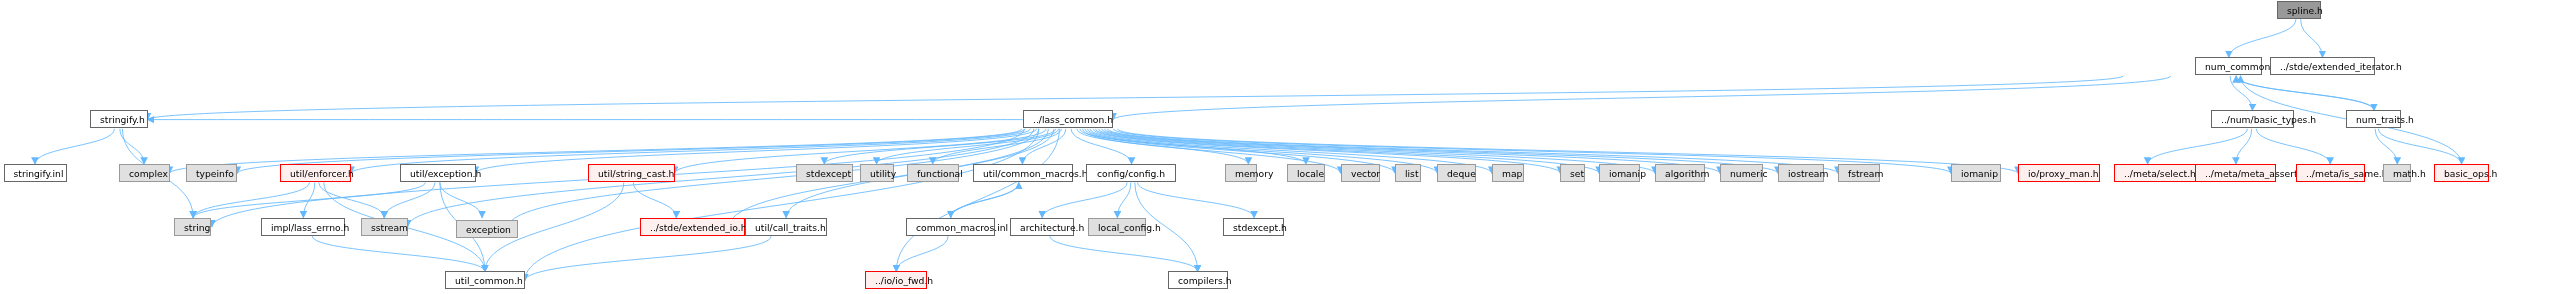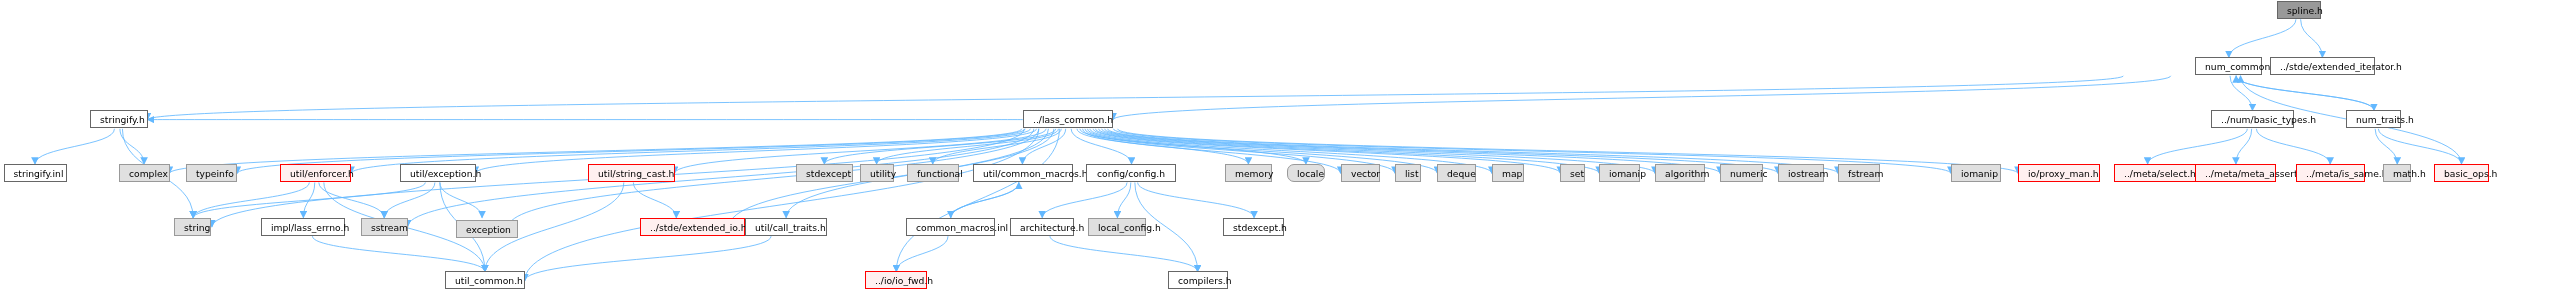--- a/index.html
+++ b/index.html
@@ -101,22 +101,22 @@
     <div class="node sys" style="left: 119px; top: 164px; width: 51px;">complex</div>
     <div class="node sys" style="left: 186px; top: 164px; width: 51px;">typeinfo</div>
     <div class="node missing" style="left: 280px; top: 164px; width: 71px;">util/enforcer.h</div>
     <div class="node" style="left: 400px; top: 164px; width: 76px;">util/exception.h</div>
     <div class="node missing" style="left: 588px; top: 164px; width: 87px;">util/string_cast.h</div>
     <div class="node sys" style="left: 796px; top: 164px; width: 57px;">stdexcept</div>
     <div class="node sys" style="left: 860px; top: 164px; width: 34px;">utility</div>
     <div class="node sys" style="left: 907px; top: 164px; width: 52px;">functional</div>
     <div class="node" style="left: 973px; top: 164px; width: 100px;">util/common_macros.h</div>
     <div class="node" style="left: 1086px; top: 164px; width: 90px;">config/config.h</div>
-    <div class="node sys" style="left: 1225px; top: 164px; width: 47px; text-align: center;">memory</div>
-    <div class="node sys" style="left: 1287px; top: 164px; width: 38px; border-radius: 7px;">locale</div>
+    <div class="node sys" style="left: 1225px; top: 164px; width: 32px; text-align: center;">memory</div>
+    <div class="node sys" style="left: 1287px; top: 164px; width: 38px;">locale</div>
     <div class="node sys" style="left: 1341px; top: 164px; width: 39px;">vector</div>
     <div class="node sys" style="left: 1395px; top: 164px; width: 26px;">list</div>
     <div class="node sys" style="left: 1437px; top: 164px; width: 39px;">deque</div>
     <div class="node sys" style="left: 1492px; top: 164px; width: 32px;">map</div>
     <div class="node sys" style="left: 1560px; top: 164px; width: 25px;">set</div>
     <div class="node sys" style="left: 1599px; top: 164px; width: 41px;">iomanip</div>
     <div class="node sys" style="left: 1655px; top: 164px; width: 50px;">algorithm</div>
     <div class="node sys" style="left: 1720px; top: 164px; width: 43px;">numeric</div>
     <div class="node sys" style="left: 1778px; top: 164px; width: 46px;">iostream</div>
     <div class="node sys" style="left: 1838px; top: 164px; width: 42px;">fstream</div>

